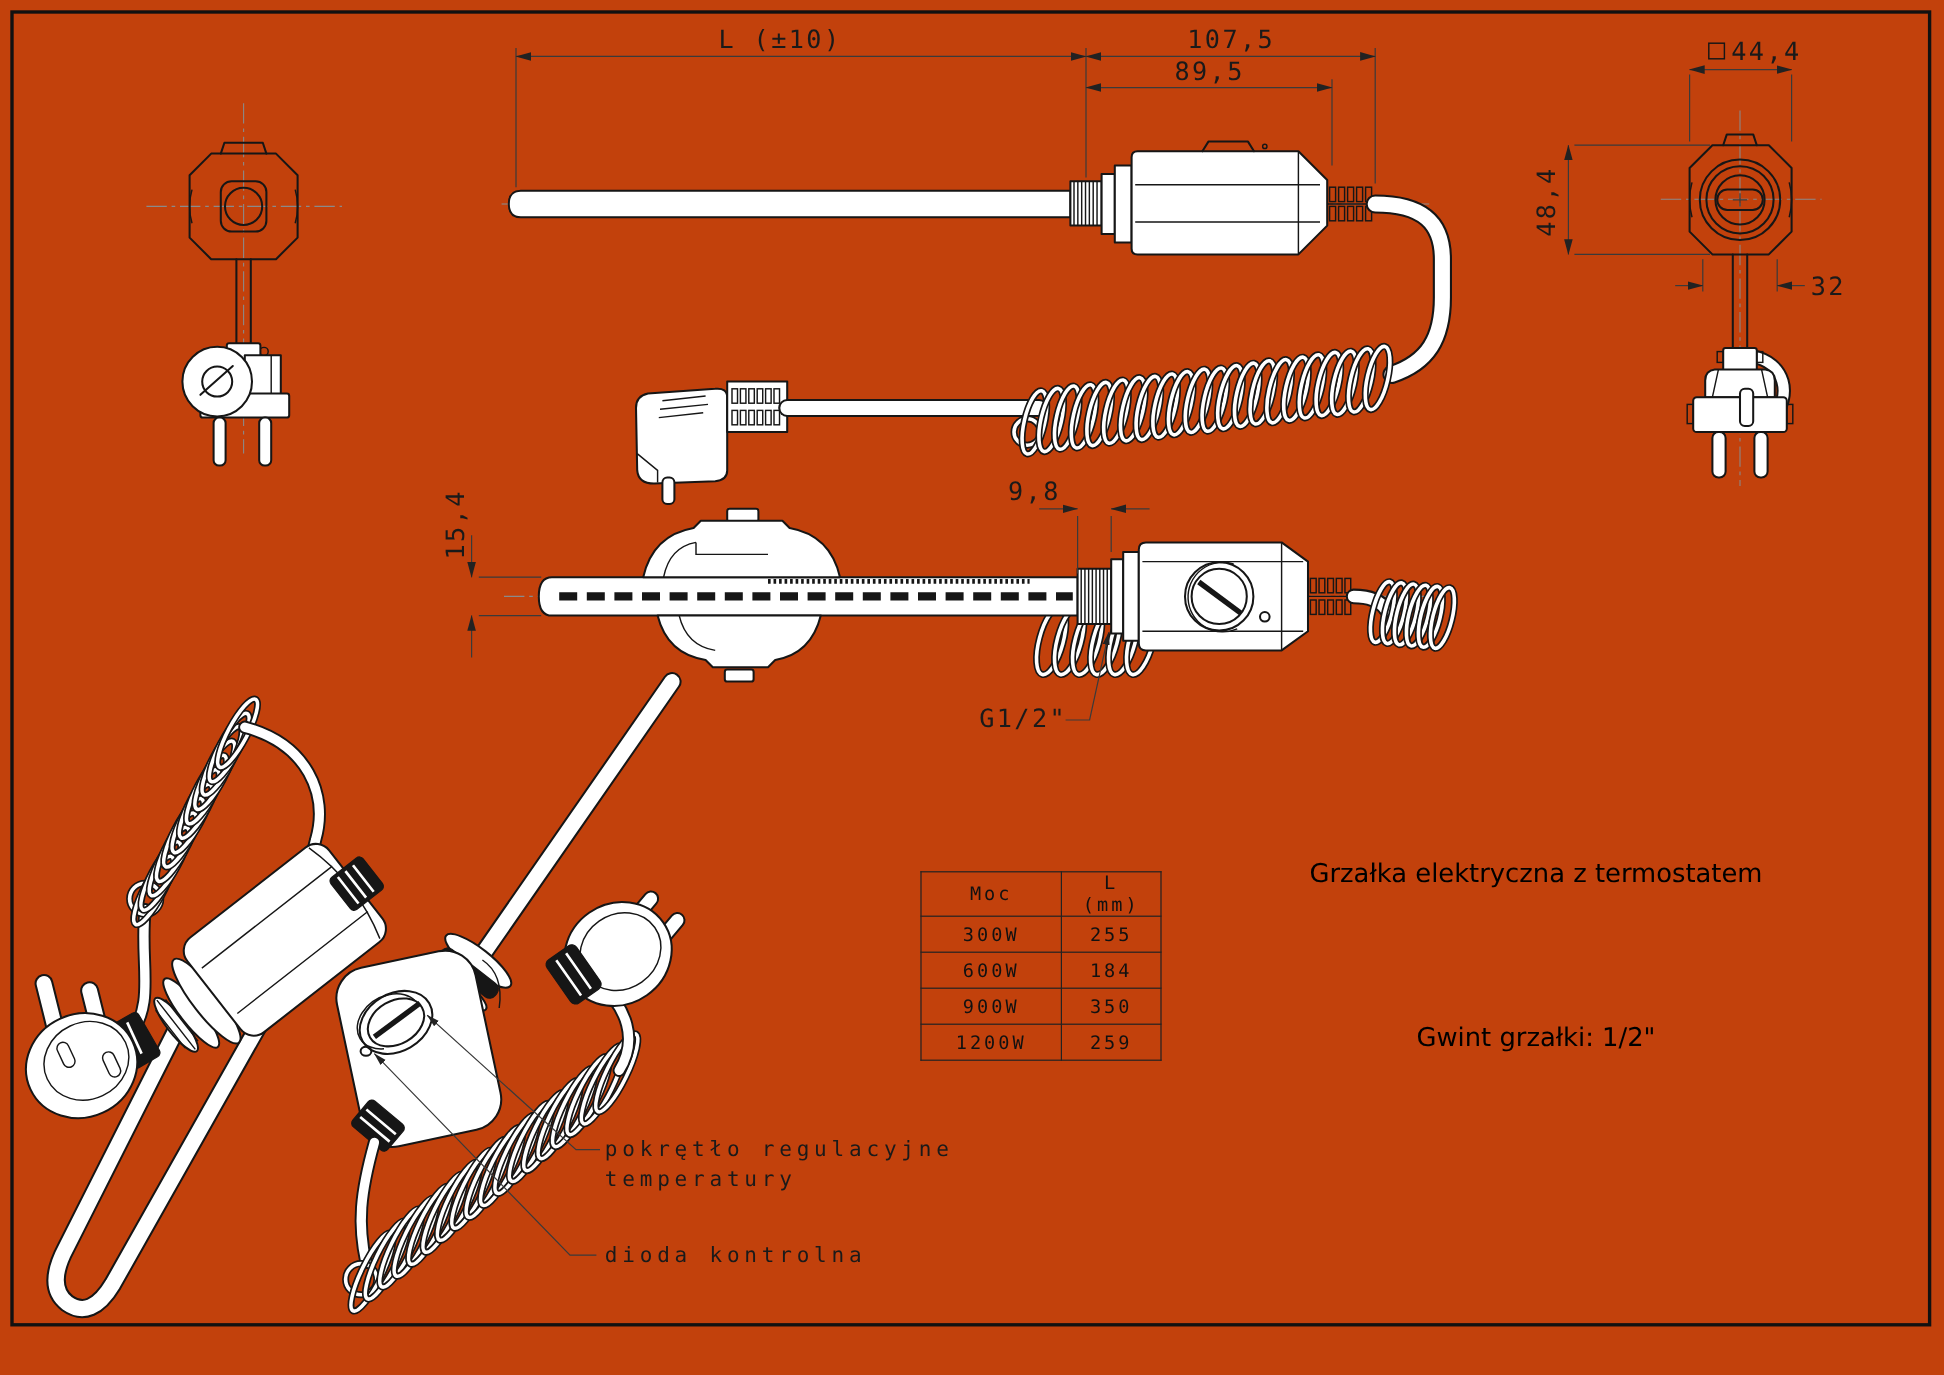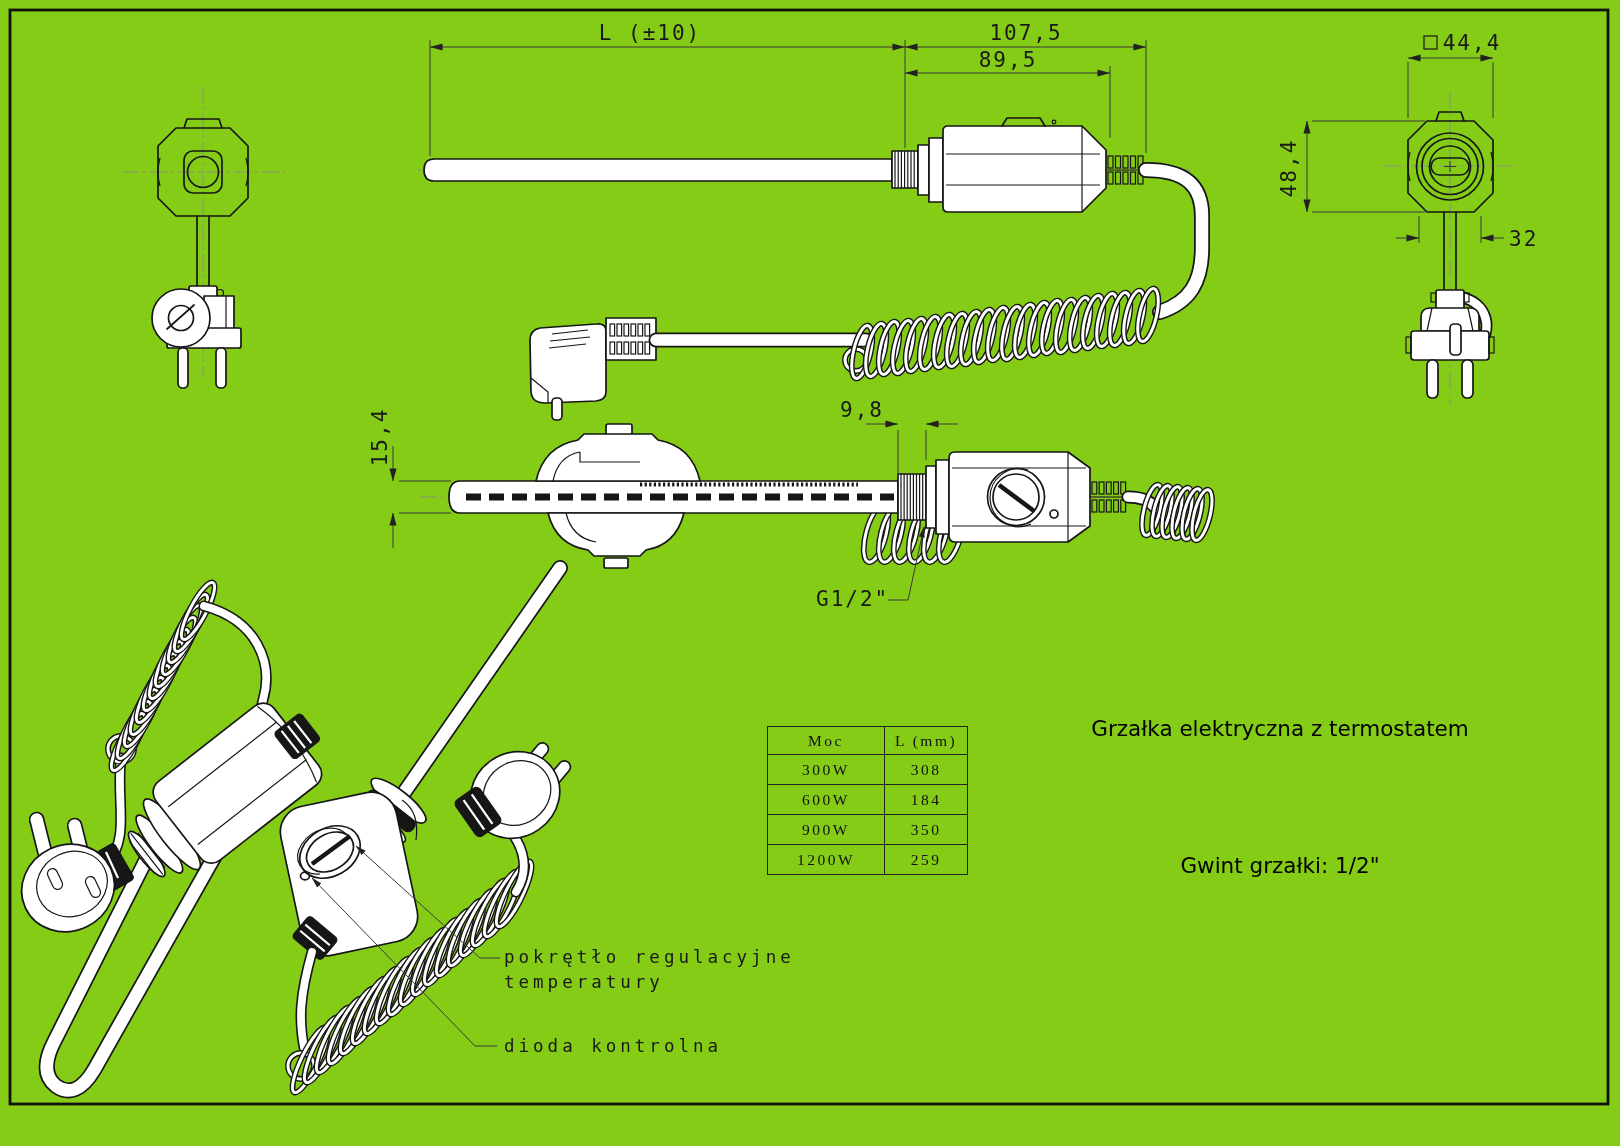--- a/index.html
+++ b/index.html
@@ -1,34 +1,34 @@
 <!DOCTYPE html>
 <html><head>
 <meta charset="utf-8">
 <style>
   html,body{margin:0;padding:0;background:#e8e8e8;}
-  .canvas{position:relative;width:1620px;height:1146px;background:#84cc16;overflow:hidden;
+  .canvas{position:relative;width:1620px;height:1146px;background:#c2410c;overflow:hidden;
           font-family:"DejaVu Sans",sans-serif;}
   svg{position:absolute;left:0;top:0;}
   .thin{stroke:#3a3a3a;stroke-width:1;fill:none;}
   .cl{stroke:#8a8a8a;stroke-width:0.9;fill:none;stroke-dasharray:17 4 3 4;}
   .o{stroke:#161616;stroke-width:1.7;fill:none;stroke-linejoin:round;stroke-linecap:round;}
   .of{stroke:#161616;stroke-width:1.7;fill:#fff;stroke-linejoin:round;}
   .oh{stroke:#161616;stroke-width:1.2;fill:none;}
   .lb{fill:none;stroke:#161616;stroke-width:5.8;}
   .lw{fill:none;stroke:#fff;stroke-width:3;}
   .tb{fill:none;stroke:#161616;stroke-linecap:round;}
   .tw{fill:none;stroke:#fff;stroke-linecap:round;}
   .blk{fill:#161616;stroke:#161616;stroke-width:1;}
   .slit{stroke:#fff;stroke-width:2.2;fill:none;}
   text.dim{font-family:"DejaVu Sans Mono",monospace;font-size:21px;letter-spacing:2px;fill:#1a1a1a;}
   text.cad{font-family:"DejaVu Sans Mono",monospace;font-size:17.5px;letter-spacing:4px;fill:#1a1a1a;}
   .spec-table{position:absolute;left:767px;top:726px;border-collapse:collapse;
               font-family:"DejaVu Sans Mono",monospace;font-size:15.5px;letter-spacing:2.5px;color:#111;}
-  .spec-table th,.spec-table td{border:1.3px solid #222;text-align:center;font-weight:normal;padding:0 8px;font-family:Liberation Serif, serif;}
+  .spec-table th,.spec-table td{border:1.3px solid #222;text-align:center;font-weight:normal;padding:0 8px;}
   .spec-table th{width:100px;height:27px;}
   .spec-table td{height:29px;}
   .spec-table td:last-child,.spec-table th:last-child{width:66px;}
   .title-block{position:absolute;left:1075px;top:716px;width:410px;text-align:center;
                font-size:21.5px;line-height:26.5px;color:#000;}
   .thread-note{position:absolute;left:1075px;top:853px;width:410px;text-align:center;
                font-size:21.5px;color:#000;}
 </style>
 </head>
 <body>
@@ -446,21 +446,21 @@
 </svg>
 
   <table class="spec-table">
     <tbody>
         <tr>
       <th>Moc</th>
       <th>L (mm)</th>
     </tr>
     <tr>
       <td>300W</td>
-      <td>308</td>
+      <td>255</td>
     </tr>
     <tr>
       <td>600W</td>
       <td>184</td>
     </tr>
     <tr>
       <td>900W</td>
       <td>350</td>
     </tr>
     <tr>

